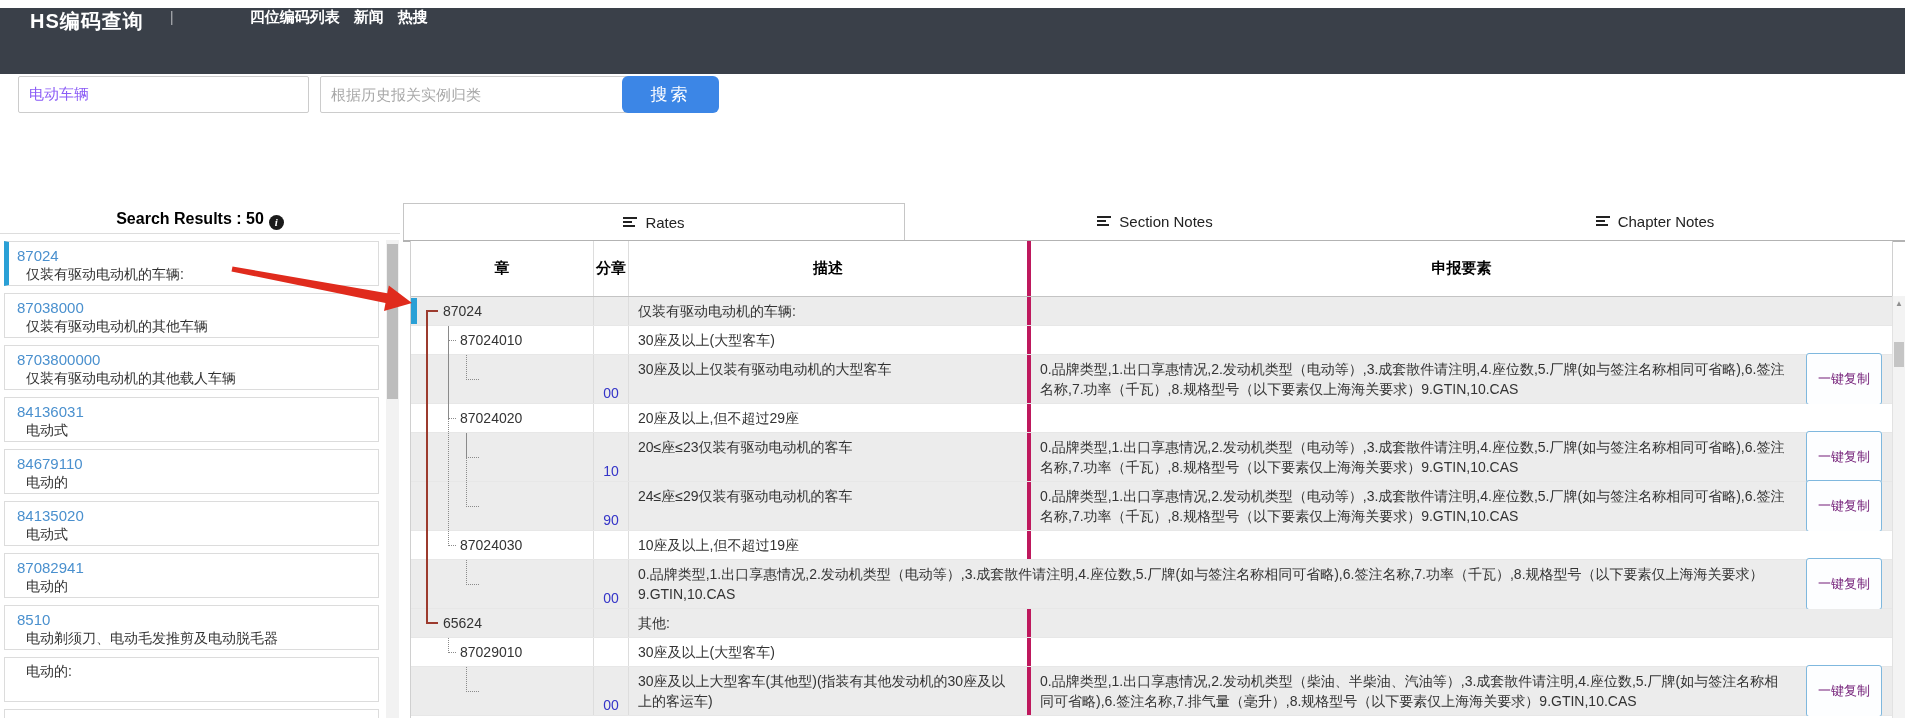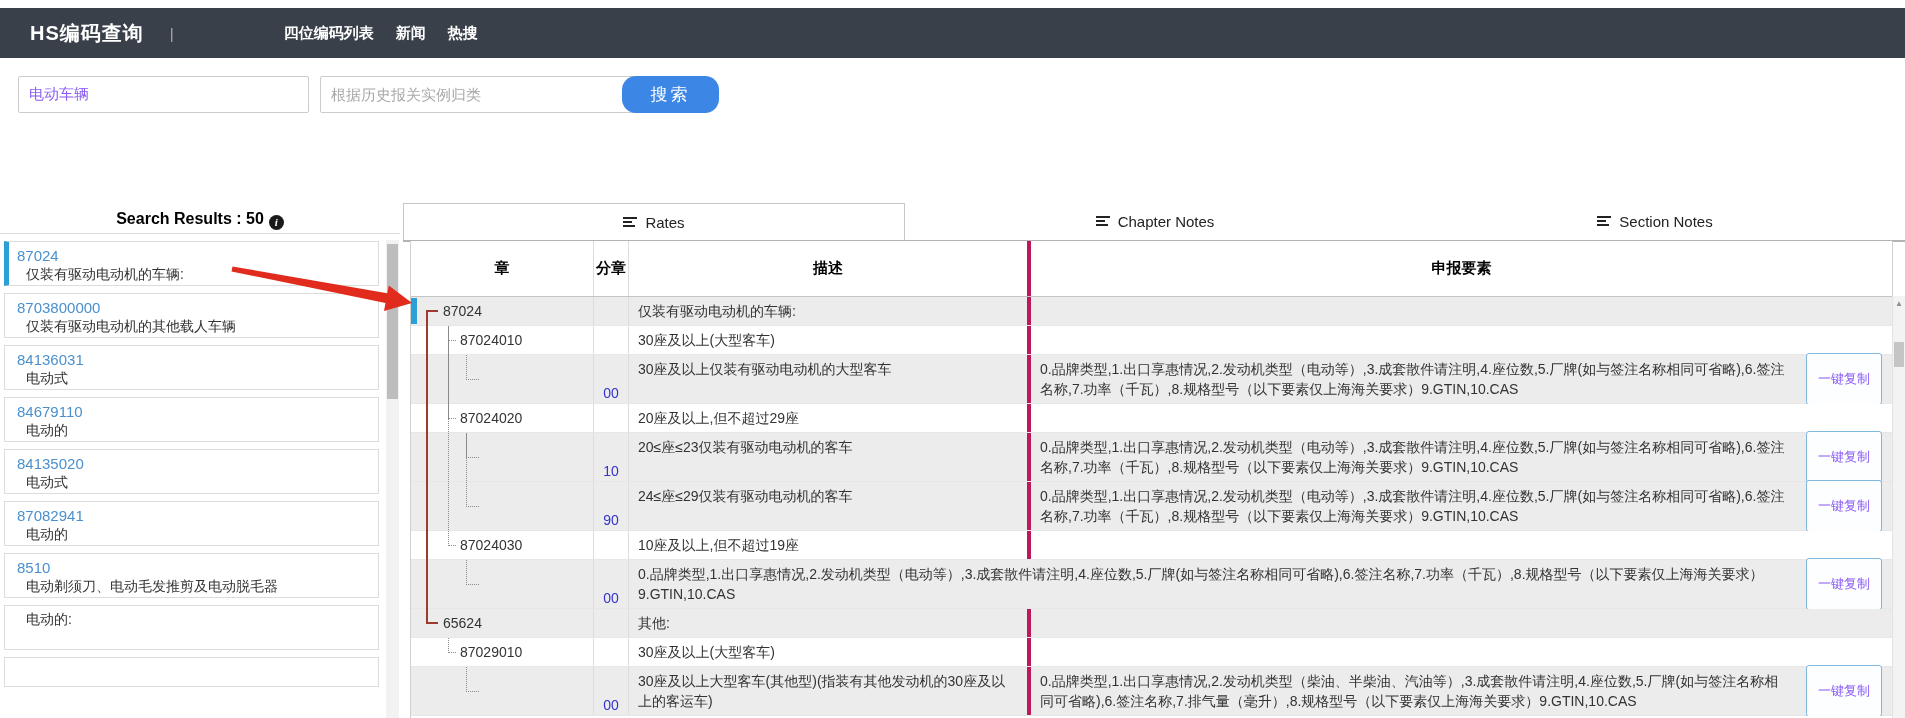--- a/index.html
+++ b/index.html
@@ -1,32 +1,32 @@
 <!DOCTYPE html>
 <html><head>
 <meta charset="utf-8">
 <style>
   html,body{margin:0;padding:0;}
   body{
     width:1905px;height:718px;position:relative;overflow:hidden;background:#fff;
     font-family:"Liberation Sans","DejaVu Sans",sans-serif;color:#333;
   }
   
-  .topbar{position:absolute;left:0;top:8px;width:100%;height:50px;background:#3a4049;display:flex;align-items:center;}
+  .topbar{position:absolute;left:0;top:8px;width:100%;height:66px;background:#3a4049;display:flex;align-items:flex-start;}
   .brand{color:#fff;font-size:20px;font-weight:600;margin-left:30px;letter-spacing:1px;}
   .brand-divider{color:rgba(255,255,255,.55);margin-left:26px;font-size:15px;}
-  .topnav{display:flex;margin-left:110px;gap:22px;}
+  .topnav{display:flex;margin-left:76px;gap:14px;}
   .topnav .nav-item{color:#fff;font-size:15px;font-weight:700;cursor:pointer;}
   
   .search-input{position:absolute;top:76px;height:37px;box-sizing:border-box;border:1px solid #ccc;border-radius:2px;
     font-size:15px;padding:0 10px;color:#8b5cf6;font-family:inherit;background:#fff;}
   #kw{left:18px;width:291px;}
   #cls{left:320px;width:355px;}
   #cls::placeholder{color:#a9a9a9;opacity:1;}
-  .search-btn{position:absolute;left:622px;top:76px;width:97px;height:37px;background:#3c86e6;border:none;border-radius:14px;
+  .search-btn{position:absolute;left:622px;top:76px;width:97px;height:37px;background:#3c86e6;border:none;border-radius:6px;
     color:#fff;font-size:17px;letter-spacing:3px;cursor:pointer;font-family:inherit;}
   
   .side-header{position:absolute;left:0;top:210px;width:400px;text-align:center;font-size:16px;font-weight:700;color:#000;}
   .info-icon{display:inline-block;width:15px;height:15px;line-height:15px;border-radius:50%;background:#1a1a1a;color:#fff;
     font-size:11px;font-style:italic;font-weight:700;text-align:center;margin-left:5px;vertical-align:-2px;font-family:"Liberation Serif",serif;}
   .side-list{position:absolute;left:0;top:233px;width:400px;height:485px;border-top:1px solid #ddd;padding-top:7px;
     box-sizing:content-box;overflow:hidden;}
   .side-item{box-sizing:border-box;margin:0 21px 7px 4px;height:45px;border:1px solid #dcdcdc;background:#fff;
     padding:4px 8px 4px 12px;cursor:pointer;}
   .side-item.selected{border-left:5px solid #2aa0d6;padding-left:8px;}
@@ -67,21 +67,21 @@
   .stub{display:inline-block;flex:none;}
   .s0{width:12px;height:2px;background:#9c3b2e;margin-right:5px;}
   .s1{width:8px;height:0;border-top:1px dotted #8a8a8a;margin-right:4px;}
   .s2{width:13px;height:0;border-top:1px dotted #8a8a8a;}
   .trow .c2{display:flex;justify-content:center;padding-top:5px;font-size:14px;}
   .subcode{color:#3434c8;cursor:pointer;margin-top:25px;}
   .trow .c3{padding:4px 9px;font-size:14px;line-height:20px;color:#333;}
   .trow .c4{position:relative;padding:4px 9px;font-size:14px;line-height:20px;color:#333;}
   .elems{width:calc(100% - 92px);}
   .copy-btn{position:absolute;right:10px;top:50%;transform:translateY(-50%);background:#fdfeff;border:1px solid #7fb8de;
-    color:#8b5cf6;font-size:13px;padding:16px 11px;border-radius:3px;cursor:pointer;font-family:inherit;white-space:nowrap;}
+    color:#701a75;font-size:13px;padding:16px 11px;border-radius:3px;cursor:pointer;font-family:inherit;white-space:nowrap;}
   .current::before{content:'';position:absolute;left:0;top:1px;bottom:1px;width:6px;background:#2aa0d6;z-index:3;}
   .guide{position:absolute;width:0;border-left:1px dotted #8a8a8a;z-index:2;pointer-events:none;}
   .spine{position:absolute;width:2px;background:#9c3b2e;z-index:2;pointer-events:none;}
   
   .tscroll{position:absolute;right:0;top:93px;width:12px;height:422px;background:#f3f3f3;border-left:1px solid #e2e2e2;}
   .tscroll .arrow{display:block;text-align:center;font-size:8px;color:#8f8f8f;margin-top:3px;}
   .tscroll-thumb{position:absolute;left:1px;top:46px;width:10px;height:25px;background:#c5c5c5;}
   
   .anno{position:absolute;left:0;top:0;z-index:50;pointer-events:none;}
 </style>
@@ -104,20 +104,24 @@
 
 <div class="side-header">
   <span>Search Results : 50</span><span class="info-icon">i</span>
 </div>
 <div class="side-list">
     <div class="side-item selected">
       <div class="side-code">87024</div>
       <div class="side-desc">仅装有驱动电动机的车辆:</div>
     </div>
     <div class="side-item">
+      <div class="side-code">87038000</div>
+      <div class="side-desc">仅装有驱动电动机的其他车辆</div>
+    </div>
+    <div class="side-item">
       <div class="side-code">8703800000</div>
       <div class="side-desc">仅装有驱动电动机的其他载人车辆</div>
     </div>
     <div class="side-item">
       <div class="side-code">84136031</div>
       <div class="side-desc">电动式</div>
     </div>
     <div class="side-item">
       <div class="side-code">84679110</div>
       <div class="side-desc">电动的</div>
@@ -144,25 +148,25 @@
 </div>
 
 <div class="main">
   <div class="tabs">
     <div class="tab active">
       <span class="lines-icon"></span>
       <span>Rates</span>
     </div>
     <div class="tab">
       <span class="lines-icon"></span>
-      <span>Chapter Notes</span>
+      <span>Section Notes</span>
     </div>
     <div class="tab">
       <span class="lines-icon"></span>
-      <span>Section Notes</span>
+      <span>Chapter Notes</span>
     </div>
   </div>
 
   <div class="htable">
     <div class="thead">
       <div class="cell c1">章</div>
       <div class="cell c2">分章</div>
       <div class="cell c3">描述</div>
       <div class="cell c4">申报要素</div>
     </div>

